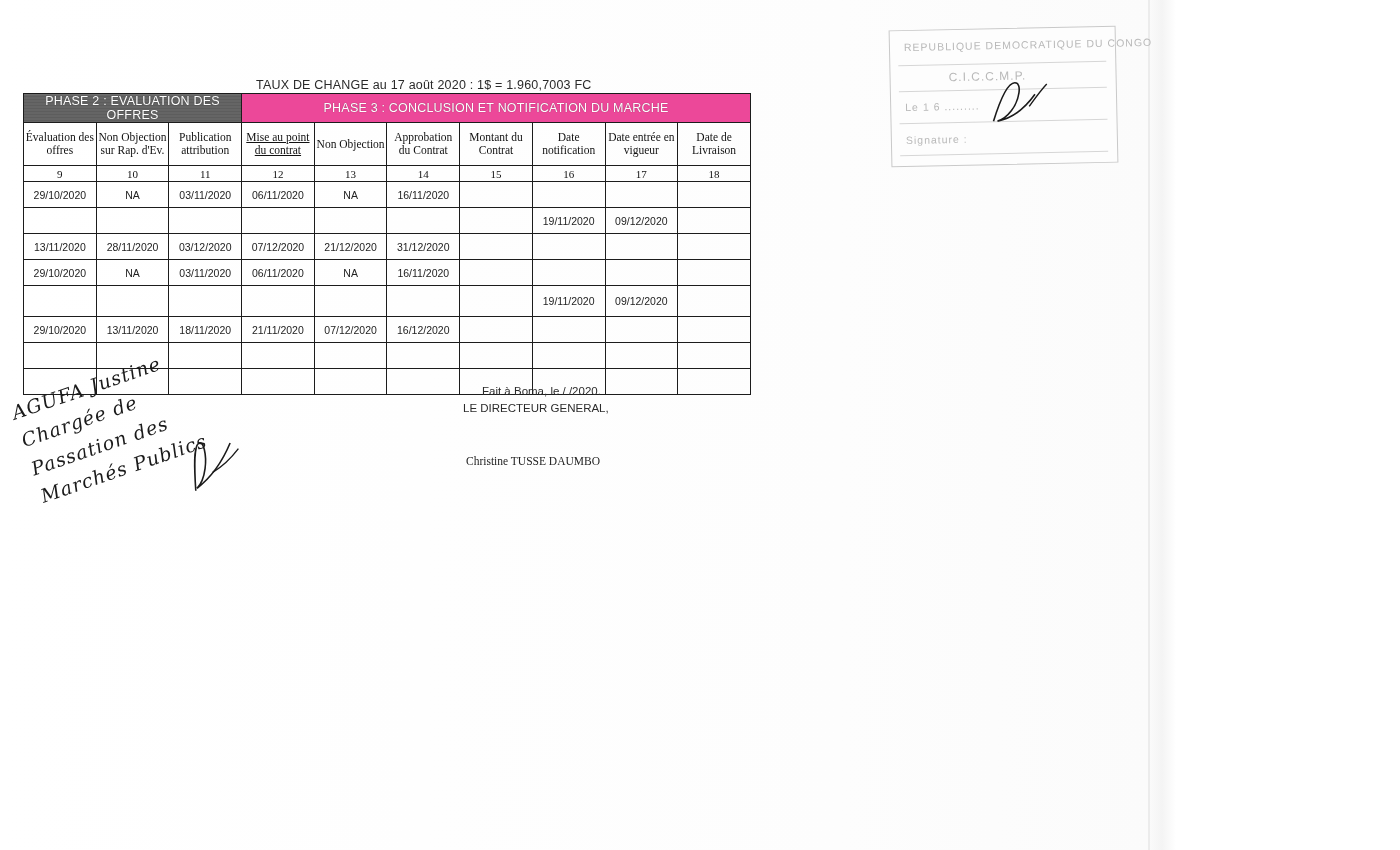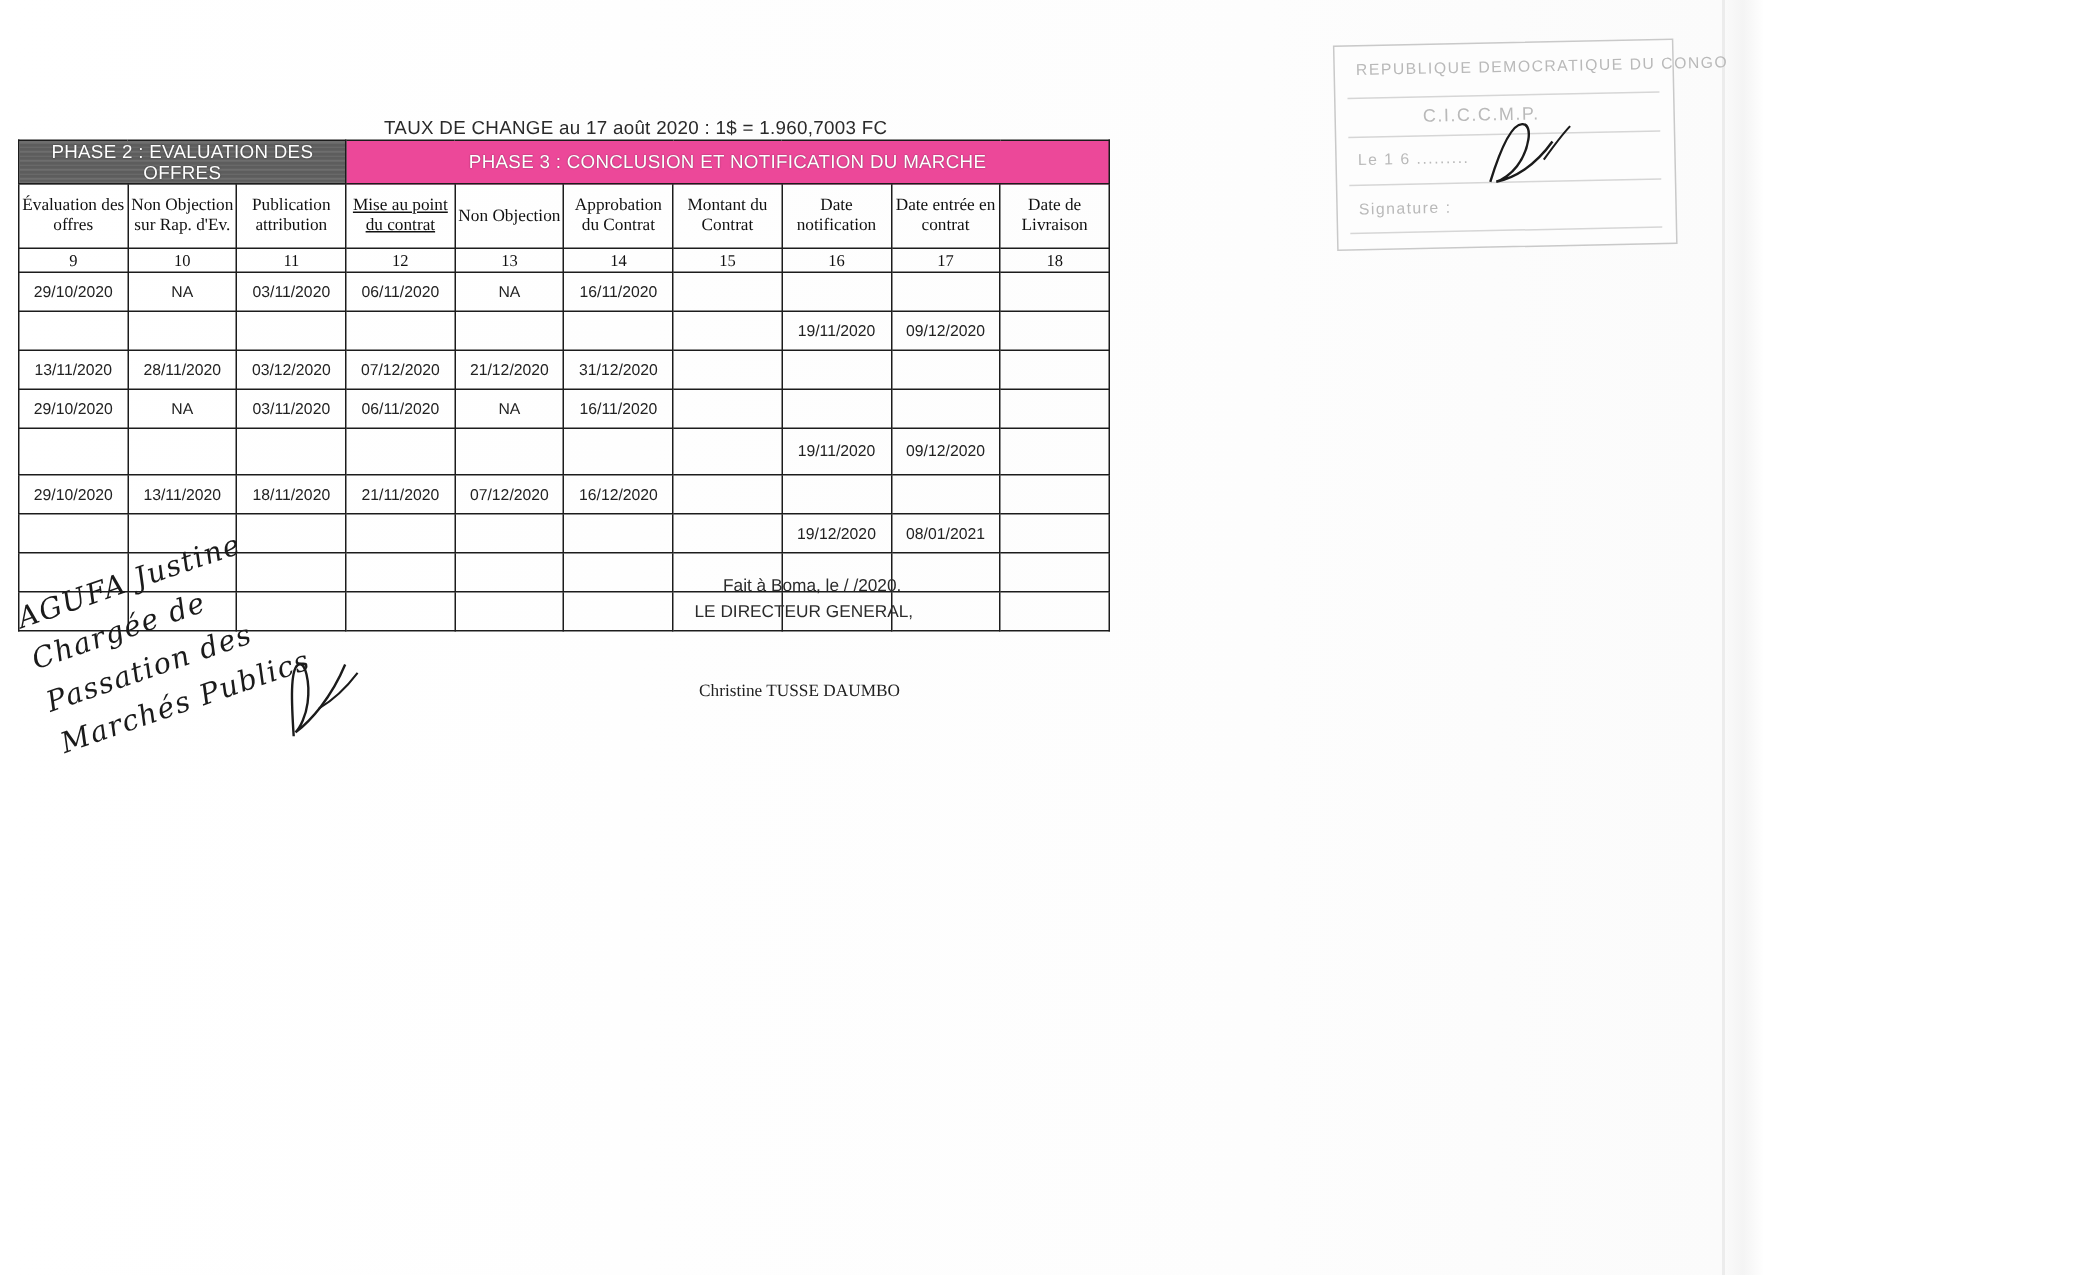--- a/index.html
+++ b/index.html
@@ -36,21 +36,21 @@
     left: 256px; top: 78px;
     font-size: 12.5px;
     letter-spacing: 0.2px;
     color: #2a2a2a;
     white-space: nowrap;
   }
 
   
   .sheet {
     position: absolute;
-    left: 12px; top: 93px;
+    left: 23px; top: 93px;
     width: 736px;
     border-radius: 15px;
   }
   table.grid {
     border-collapse: collapse;
     width: 728px;
     table-layout: fixed;
   }
   table.grid td, table.grid th {
     border: 1px solid #1c1c1c;
@@ -204,21 +204,21 @@
     </tr>
     <tr>
       <td class="col-head w1">Évaluation des offres</td>
       <td class="col-head w2">Non Objection sur Rap. d'Ev.</td>
       <td class="col-head w3">Publication attribution</td>
       <td class="col-head w4">Mise au point du contrat</td>
       <td class="col-head w5">Non Objection</td>
       <td class="col-head w6">Approbation du Contrat</td>
       <td class="col-head w7">Montant du Contrat</td>
       <td class="col-head w8">Date notification</td>
-      <td class="col-head w9">Date entrée en contrat</td>
+      <td class="col-head w9">Date entrée en vigueur</td>
       <td class="col-head w10">Date de Livraison</td>
     </tr>
     <tr>
       <td class="num-head">9</td>
       <td class="num-head">10</td>
       <td class="num-head">11</td>
       <td class="num-head">12</td>
       <td class="num-head">13</td>
       <td class="num-head">14</td>
       <td class="num-head">15</td>
@@ -290,32 +290,20 @@
     <tr>
       <td class="cell">29/10/2020</td>
       <td class="cell">13/11/2020</td>
       <td class="cell">18/11/2020</td>
       <td class="cell">21/11/2020</td>
       <td class="cell">07/12/2020</td>
       <td class="cell">16/12/2020</td>
       <td class="cell"></td>
       <td class="cell"></td>
       <td class="cell"></td>
-      <td class="cell"></td>
-    </tr>
-    <tr>
-      <td class="cell"></td>
-      <td class="cell"></td>
-      <td class="cell"></td>
-      <td class="cell"></td>
-      <td class="cell"></td>
-      <td class="cell"></td>
-      <td class="cell"></td>
-      <td class="cell">19/12/2020</td>
-      <td class="cell">08/01/2021</td>
       <td class="cell"></td>
     </tr>
     <tr>
       <td class="cell blank"></td>
       <td class="cell blank"></td>
       <td class="cell blank"></td>
       <td class="cell blank"></td>
       <td class="cell blank"></td>
       <td class="cell blank"></td>
       <td class="cell blank"></td>

